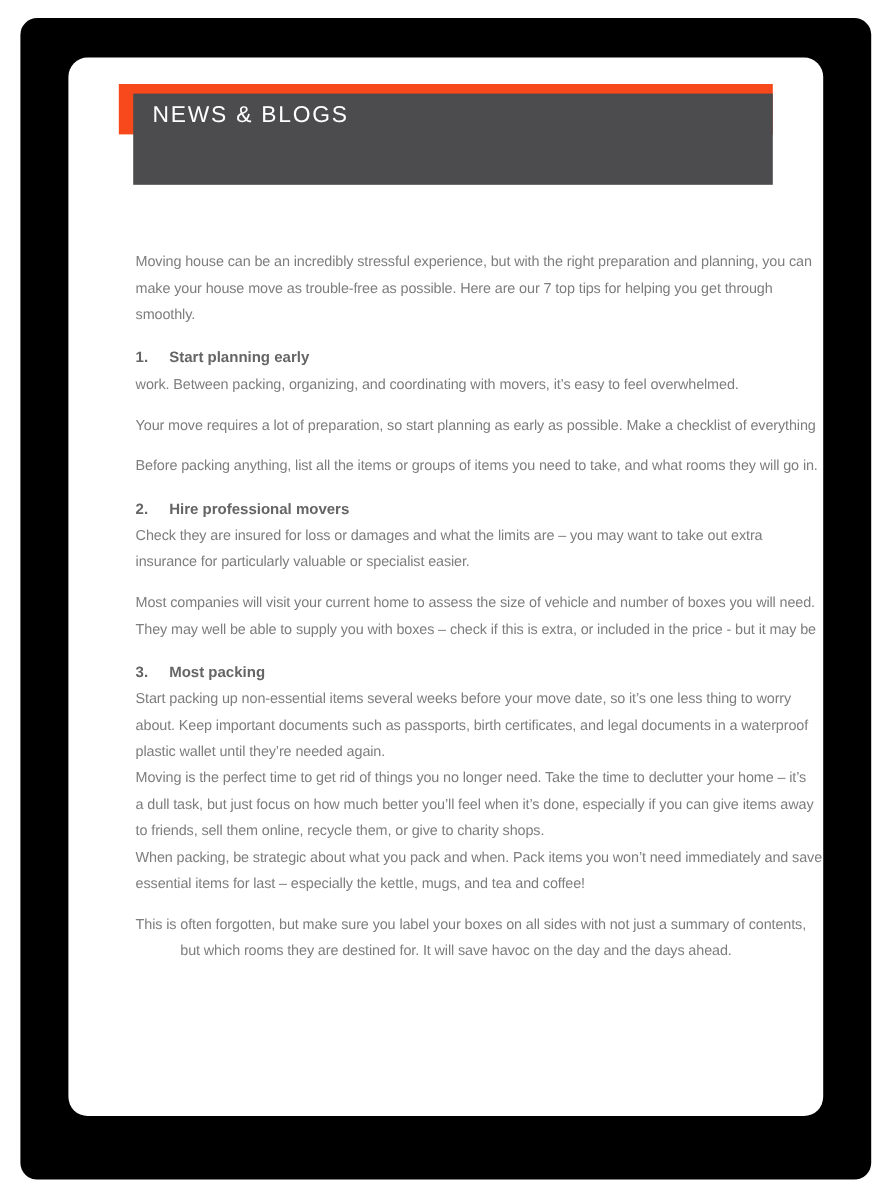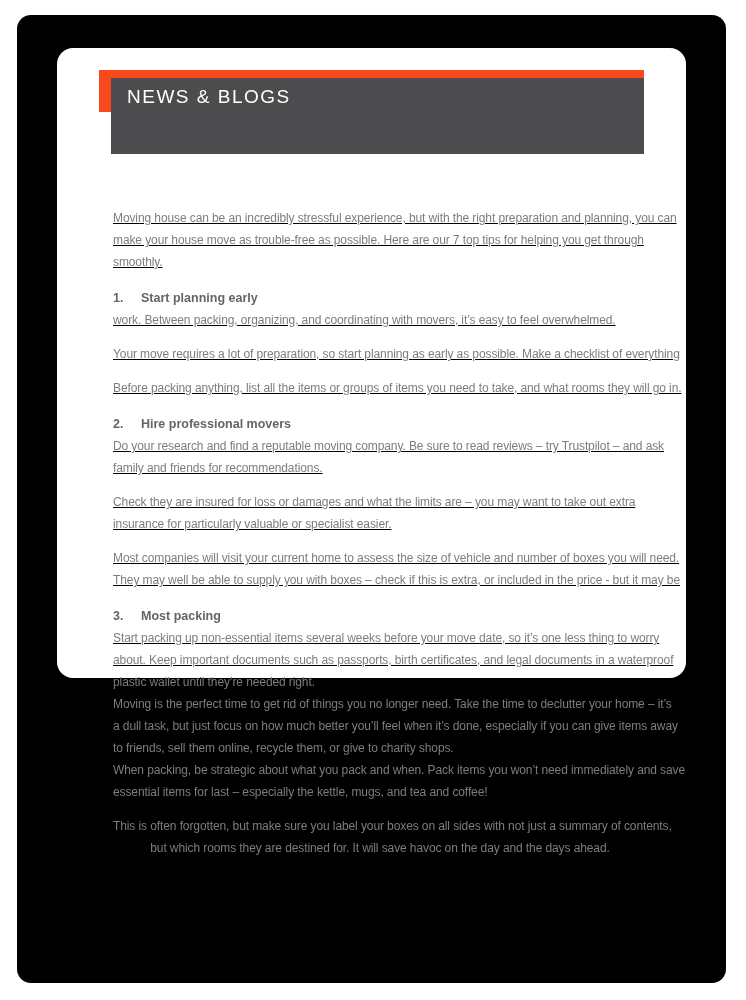--- a/index.html
+++ b/index.html
@@ -14,21 +14,21 @@
   .backdrop {
     position: absolute;
     left: 17px; top: 15px;
     width: 709px; height: 968px;
     background: #000000;
     border-radius: 14px;
   }
   .sheet {
     position: absolute;
     left: 57px; top: 48px;
-    width: 629px; height: 630px;
+    width: 629px; height: 882px;
     background: #ffffff;
     border-radius: 16px;
     padding-left: 40px;
   }
   .accent-bar {
     position: absolute;
     left: 42px; top: 22px;
     width: 545px; height: 42px;
     background: #f7491c;
   }
@@ -47,21 +47,21 @@
     letter-spacing: 1.5px;
     white-space: nowrap;
   }
   .content {
     position: absolute;
     left: 56px; top: 159px;
     width: 534px;
     display: flex;
     flex-direction: column;
   }
-  .para { margin: 0 0 12px 0; text-decoration: underline; }
+  .para { margin: 0 0 12px 0; }
   .para.last { margin: 0; text-align: center; }
   .ln {
     font-size: 12px;
     line-height: 22px;
     letter-spacing: -0.1px;
     color: #7d7d7d;
     white-space: nowrap;
   }
   .heading {
     display: flex;
@@ -106,40 +106,36 @@
     </div>
     <div class="para">
       <div class="ln">Before packing anything, list all the items or groups of items you need to take, and what rooms they will go in.</div>
     </div>
 
     <div class="heading">
       <span class="num">2.</span>
       <span>Hire professional movers</span>
     </div>
     <div class="para">
-      <div class="ln">Do your research and find a reputable moving company. Be sure to read reviews – try Trustpilot – and ask</div>
-      <div class="ln">family and friends for recommendations.</div>
-    </div>
-    <div class="para">
       <div class="ln">Check they are insured for loss or damages and what the limits are – you may want to take out extra</div>
       <div class="ln">insurance for particularly valuable or specialist easier.</div>
     </div>
     <div class="para">
       <div class="ln">Most companies will visit your current home to assess the size of vehicle and number of boxes you will need.</div>
       <div class="ln">They may well be able to supply you with boxes – check if this is extra, or included in the price - but it may be</div>
     </div>
 
     <div class="heading">
       <span class="num">3.</span>
       <span>Most packing</span>
     </div>
     <div class="para">
       <div class="ln">Start packing up non-essential items several weeks before your move date, so it’s one less thing to worry</div>
       <div class="ln">about. Keep important documents such as passports, birth certificates, and legal documents in a waterproof</div>
-      <div class="ln">plastic wallet until they’re needed right.</div>
+      <div class="ln">plastic wallet until they’re needed again.</div>
       <div class="ln">Moving is the perfect time to get rid of things you no longer need. Take the time to declutter your home – it’s</div>
       <div class="ln">a dull task, but just focus on how much better you’ll feel when it’s done, especially if you can give items away</div>
       <div class="ln">to friends, sell them online, recycle them, or give to charity shops.</div>
       <div class="ln">When packing, be strategic about what you pack and when. Pack items you won’t need immediately and save</div>
       <div class="ln">essential items for last – especially the kettle, mugs, and tea and coffee!</div>
     </div>
 
     <div class="para last">
       <div class="ln">This is often forgotten, but make sure you label your boxes on all sides with not just a summary of contents,</div>
       <div class="ln">but which rooms they are destined for. It will save havoc on the day and the days ahead.</div>

